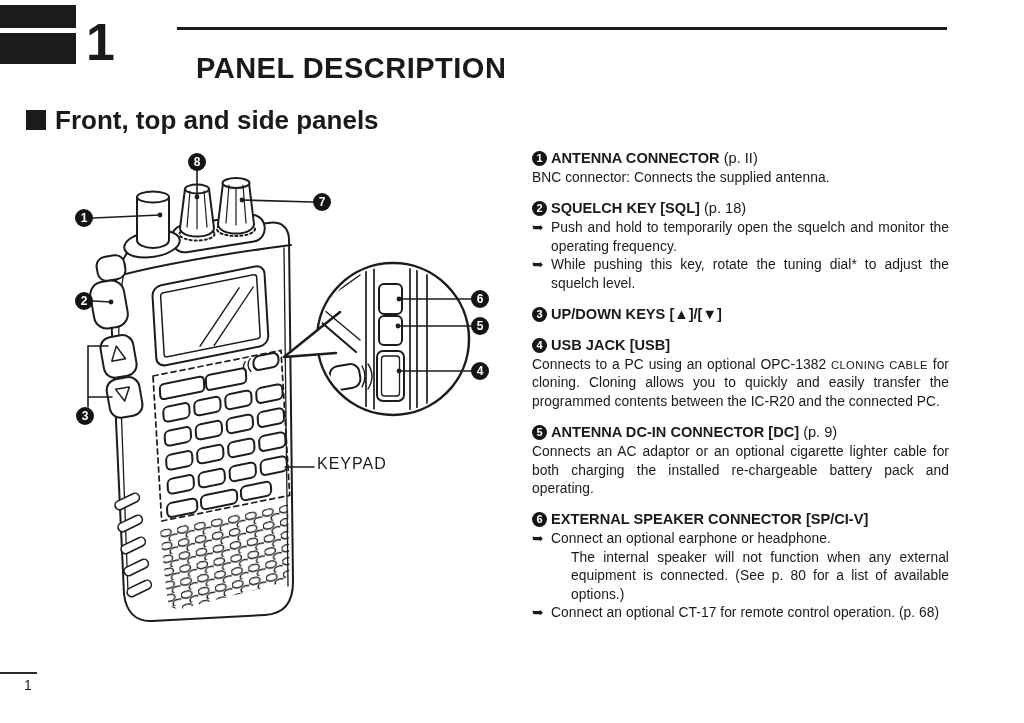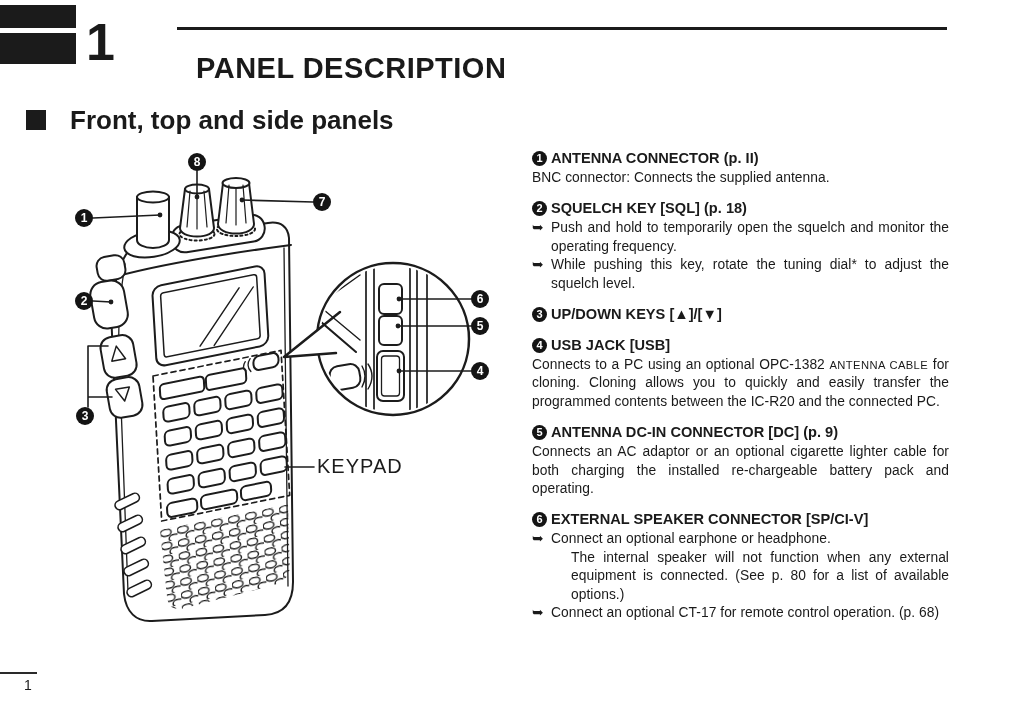--- a/index.html
+++ b/index.html
@@ -17,50 +17,50 @@
   .chap-num {
     position:absolute; left:86px; top:16px; font-size:52px; font-weight:bold;
     line-height:1; letter-spacing:-2px;
   }
   .title-rule { position:absolute; left:177px; top:27px; width:770px; height:3px; background:#1b1b1b; }
   .chap-title {
     position:absolute; left:180px; top:36px; margin:16px; font-size:29px; font-weight:bold;
     letter-spacing:0.5px; white-space:nowrap;text-align:center;
   }
   .section-heading {
-    position:absolute; left:26px; top:105px; display:flex; align-items:flex-start; gap:24px;
+    position:absolute; left:26px; top:105px; display:flex; align-items:flex-start; gap:9px;
     font-size:26px; font-weight:bold; white-space:nowrap;
   }
   .section-heading .sq { width:20px; height:20px; background:#1b1b1b; margin-top:5px; flex:0 0 auto; }
 
   
   .figure { position:absolute; inset:0; pointer-events:none; }
   .figure svg { position:absolute; left:0; top:0; }
   .callout-badge {
     position:absolute; width:18px; height:18px; border-radius:50%;
     background:#141414; color:#fff; font-size:12px; font-weight:bold;
     display:flex; align-items:center; justify-content:center; line-height:1;
   }
   .keypad-label {
-    position:absolute; left:317px; top:455px; font-size:20px; letter-spacing:1px; color:#1b1b1b;
+    position:absolute; left:317px; top:455px; font-size:16px; letter-spacing:1px; color:#1b1b1b;
   }
 
   
   .items { position:absolute; left:532px; top:149px; width:417px; }
   .item { margin-bottom:12px; }
   .item-heading {
     position:relative; padding-left:19px; font-size:14.6px; font-weight:bold;
     line-height:19px; margin-bottom:1px; white-space:nowrap;
   }
   .num-badge {
     position:absolute; left:0; top:2px; width:15px; height:15px; border-radius:50%;
     background:#141414; color:#fff; font-size:11px; font-weight:bold;
     display:flex; align-items:center; justify-content:center; line-height:1;
   }
-  .h-note { font-weight:bold; }
+  .h-note { font-weight:normal; }
   .blk {
     font-size:13.8px; line-height:18.4px; text-align:justify;
     letter-spacing:0.05px;
   }
   .blk.bullet { position:relative; padding-left:19px; }
   .blk.bullet .arrow { position:absolute; left:0; top:0; }
   .blk.indent { margin-left:39px; }
   .sc { font-size:11.2px; letter-spacing:0.4px; }
 
   
@@ -253,21 +253,21 @@
       <div class="item">
         <div class="item-heading"><span class="num-badge">2</span><span class="h-text">SQUELCH KEY [SQL]</span><span class="h-note">&nbsp;(p. 18)</span></div>
         <div class="blk bullet"><span class="arrow">➥</span><span>Push and hold to temporarily open the squelch and monitor the operating frequency.</span></div>
         <div class="blk bullet"><span class="arrow">➥</span><span>While pushing this key, rotate the tuning dial* to adjust the squelch level.</span></div>
       </div>
       <div class="item">
         <div class="item-heading"><span class="num-badge">3</span><span class="h-text">UP/DOWN KEYS [▲]/[▼]</span></div>
       </div>
       <div class="item">
         <div class="item-heading"><span class="num-badge">4</span><span class="h-text">USB JACK [USB]</span></div>
-        <div class="blk"><span>Connects to a PC using an optional OPC-1382 </span><span class="sc">ANTENNA CABLE</span><span> for cloning. Cloning allows you to quickly and easily transfer the programmed contents between the IC-R20 and the connected PC.</span></div>
+        <div class="blk"><span>Connects to a PC using an optional OPC-1382 </span><span class="sc">CLONING CABLE</span><span> for cloning. Cloning allows you to quickly and easily transfer the programmed contents between the IC-R20 and the connected PC.</span></div>
       </div>
       <div class="item">
         <div class="item-heading"><span class="num-badge">5</span><span class="h-text">ANTENNA DC-IN CONNECTOR [DC]</span><span class="h-note">&nbsp;(p. 9)</span></div>
         <div class="blk">Connects an AC adaptor or an optional cigarette lighter cable for both charging the installed re-chargeable battery pack and operating.</div>
       </div>
       <div class="item">
         <div class="item-heading"><span class="num-badge">6</span><span class="h-text">EXTERNAL SPEAKER CONNECTOR [SP/CI-V]</span></div>
         <div class="blk bullet"><span class="arrow">➥</span><span>Connect an optional earphone or headphone.</span></div>
         <div class="blk indent">The internal speaker will not function when any external equipment is connected. (See p. 80 for a list of available options.)</div>
         <div class="blk bullet"><span class="arrow">➥</span><span>Connect an optional CT-17 for remote control operation. (p. 68)</span></div>

